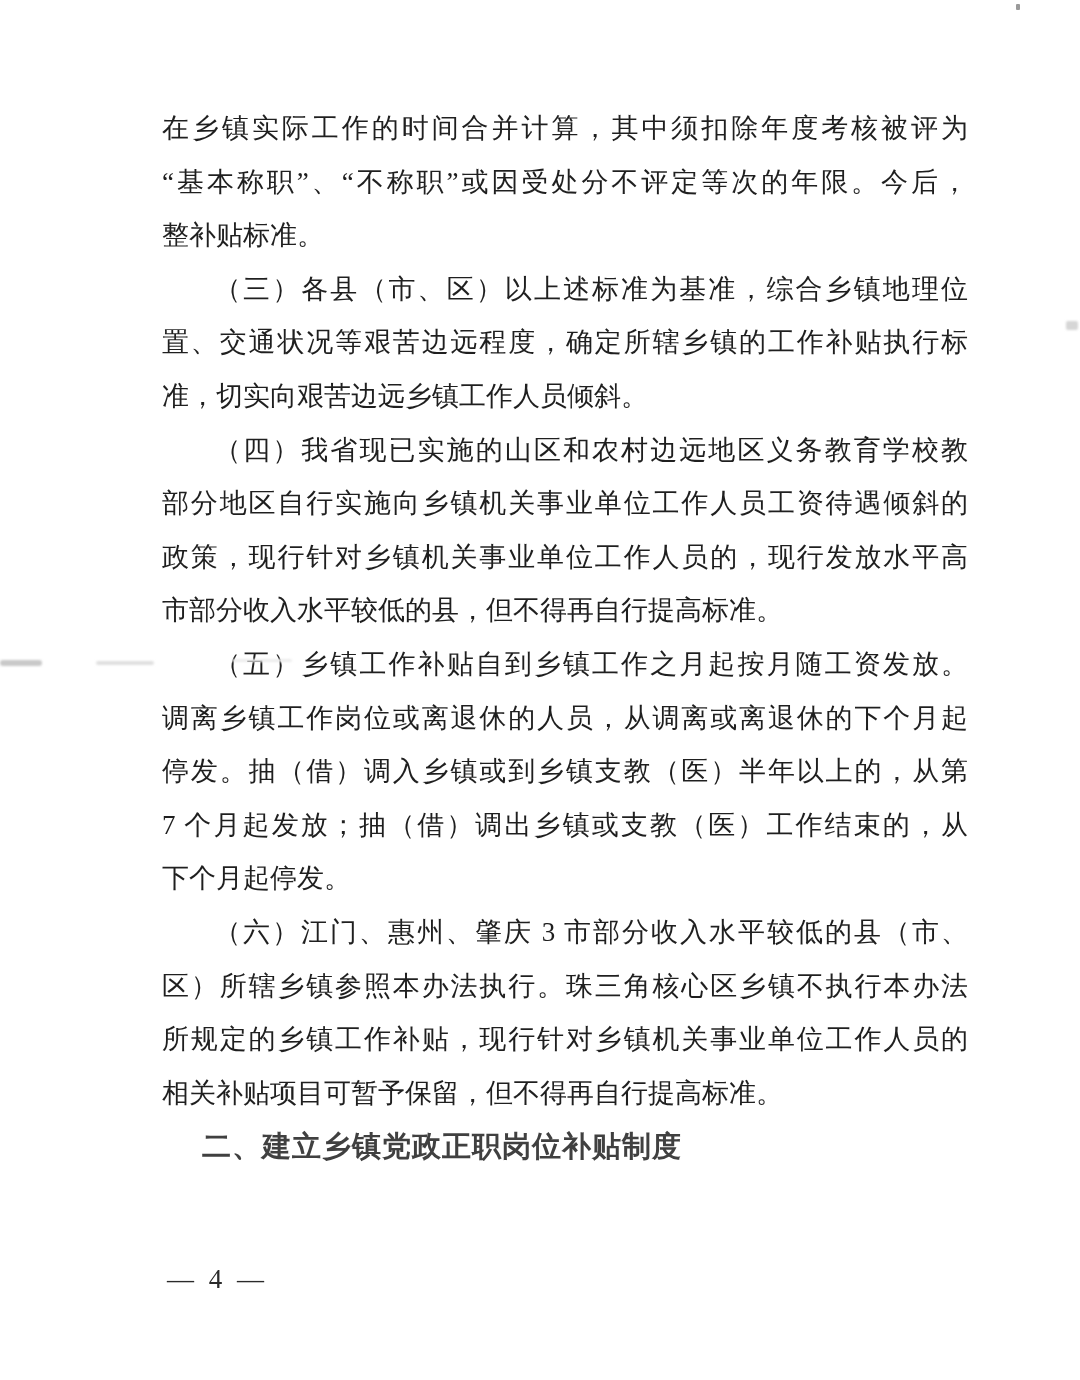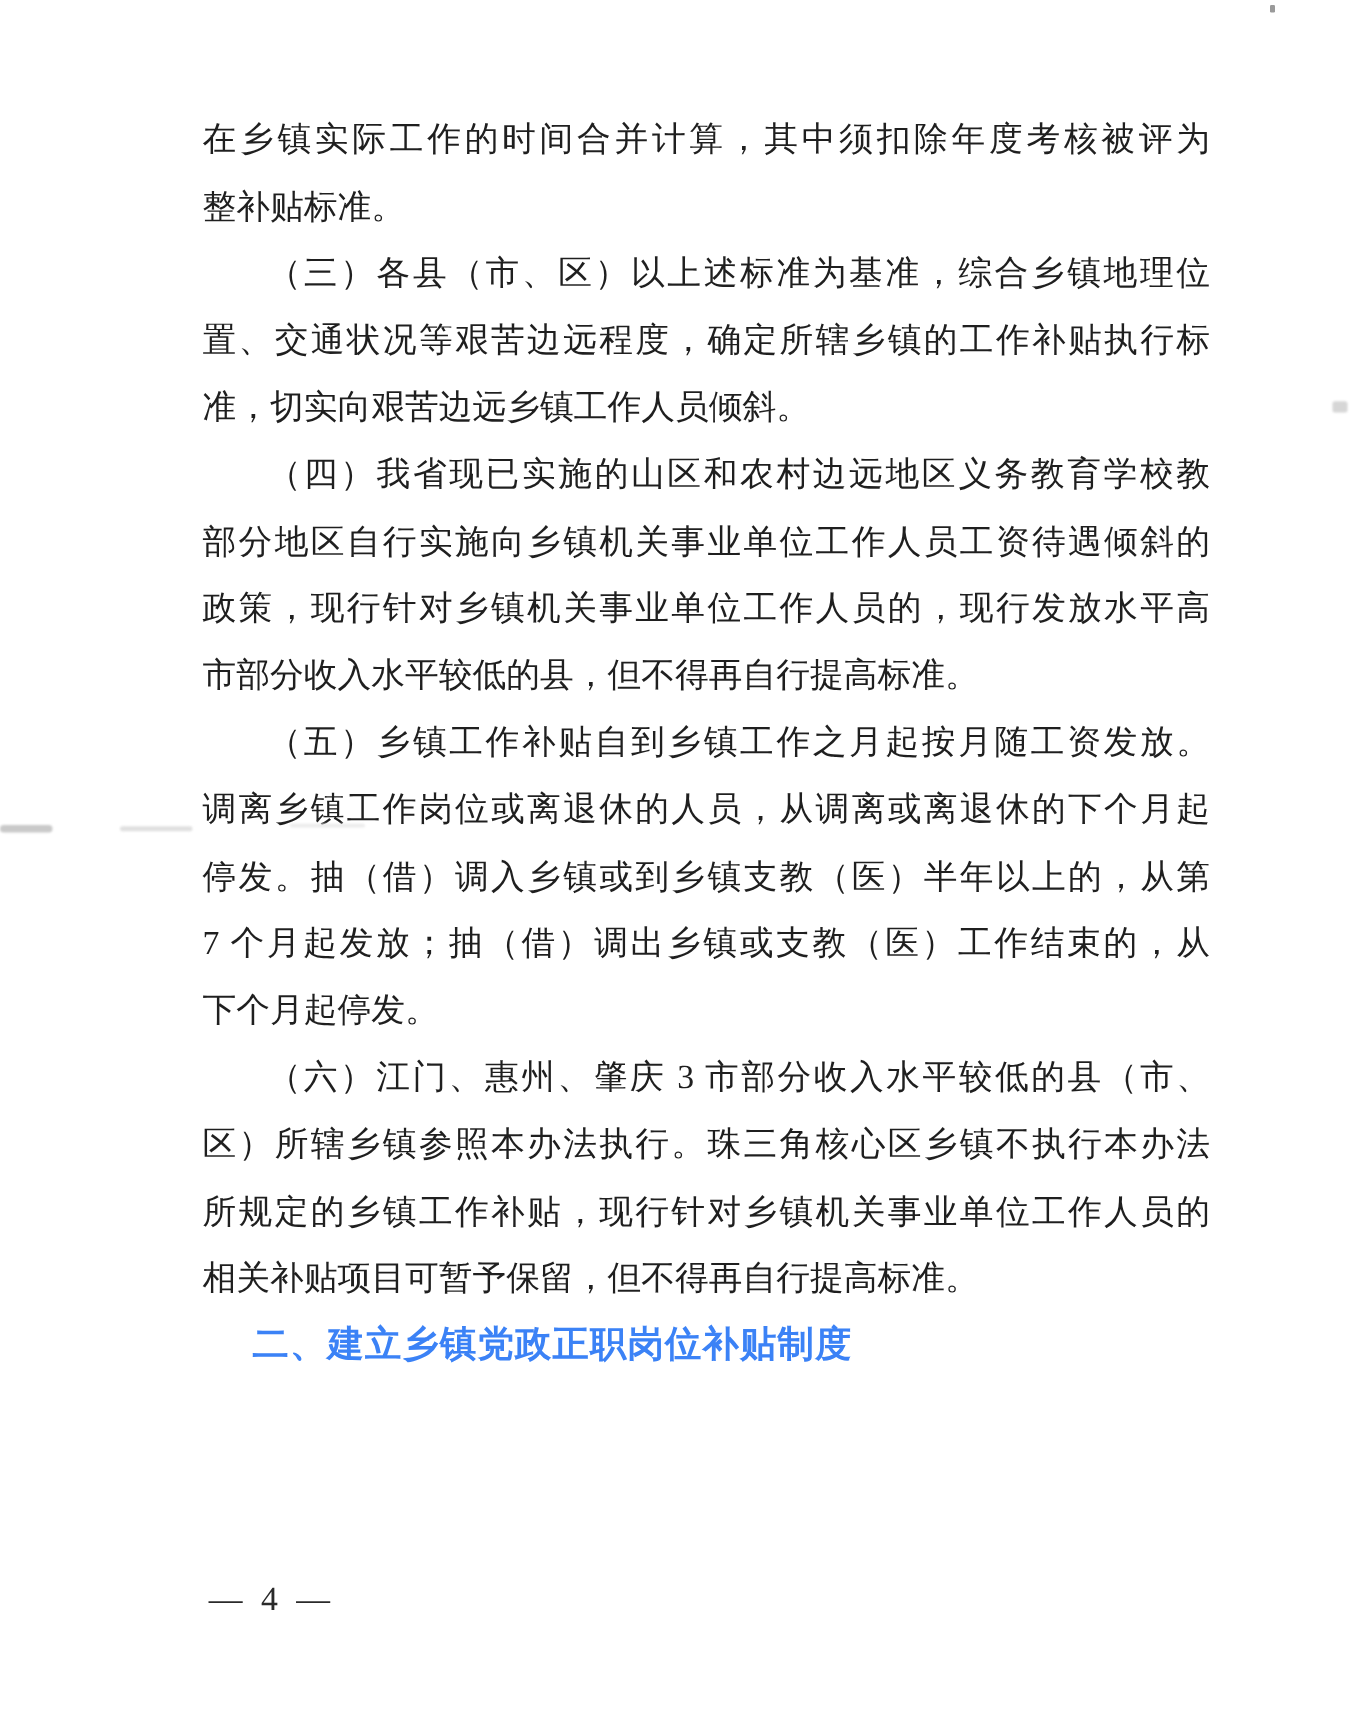--- a/index.html
+++ b/index.html
@@ -11,21 +11,21 @@
     position: relative;
     width: 1080px;
     height: 1380px;
     background: #ffffff;
     overflow: hidden;
     font-family: "Liberation Serif", "DejaVu Serif", serif;
   }
   .doc-body {
     position: absolute;
     left: 162px;
-    top: 85px;
+    top: 102px;
     width: 806px;
   }
   .line {
     height: 53.6px;
     line-height: 53.6px;
     font-size: 27px;
     letter-spacing: 0;
     color: #1f1f1f;
     text-align: justify;
     text-align-last: justify;
@@ -40,21 +40,21 @@
     text-indent: 52px;
   }
   .line.heading {
     font-family: Liberation Serif, serif;
     font-weight: 700;
     font-size: 29px;
     letter-spacing: 1px;
     text-indent: 40px;
     text-align: right;
     text-align-last: left;
-    color: #3b82f6;
+    color: #404040;
   }
   .footer {
     position: absolute;
     left: 167px;
     top: 1262px;
     height: 34px;
     line-height: 34px;
     font-size: 27px;
     letter-spacing: 4px;
     color: #2a2a2a;
@@ -71,20 +71,21 @@
   .edge-mark-right { left: 1066px; top: 321px; width: 12px; height: 9px; background: #d6d6d6; border-radius: 2px; filter: blur(1px); }
   .speck-top-right { left: 1016px; top: 4px; width: 4px; height: 6px; background: #9a9a9a; border-radius: 1px; }
 </style>
 </head>
 <body>
 
 <div class="page">
 
   <div class="doc-body" id="doc-body">
       <div class="line">在乡镇实际工作的时间合并计算，其中须扣除年度考核被评为</div>
+      <div class="line">“基本称职”、“不称职”或因受处分不评定等次的年限。今后，</div>
       <div class="line short">整补贴标准。</div>
       <div class="line indent">（三）各县（市、区）以上述标准为基准，综合乡镇地理位</div>
       <div class="line">置、交通状况等艰苦边远程度，确定所辖乡镇的工作补贴执行标</div>
       <div class="line short">准，切实向艰苦边远乡镇工作人员倾斜。</div>
       <div class="line indent">（四）我省现已实施的山区和农村边远地区义务教育学校教</div>
       <div class="line">部分地区自行实施向乡镇机关事业单位工作人员工资待遇倾斜的</div>
       <div class="line">政策，现行针对乡镇机关事业单位工作人员的，现行发放水平高</div>
       <div class="line short">市部分收入水平较低的县，但不得再自行提高标准。</div>
       <div class="line indent">（五）乡镇工作补贴自到乡镇工作之月起按月随工资发放。</div>
       <div class="line">调离乡镇工作岗位或离退休的人员，从调离或离退休的下个月起</div>

